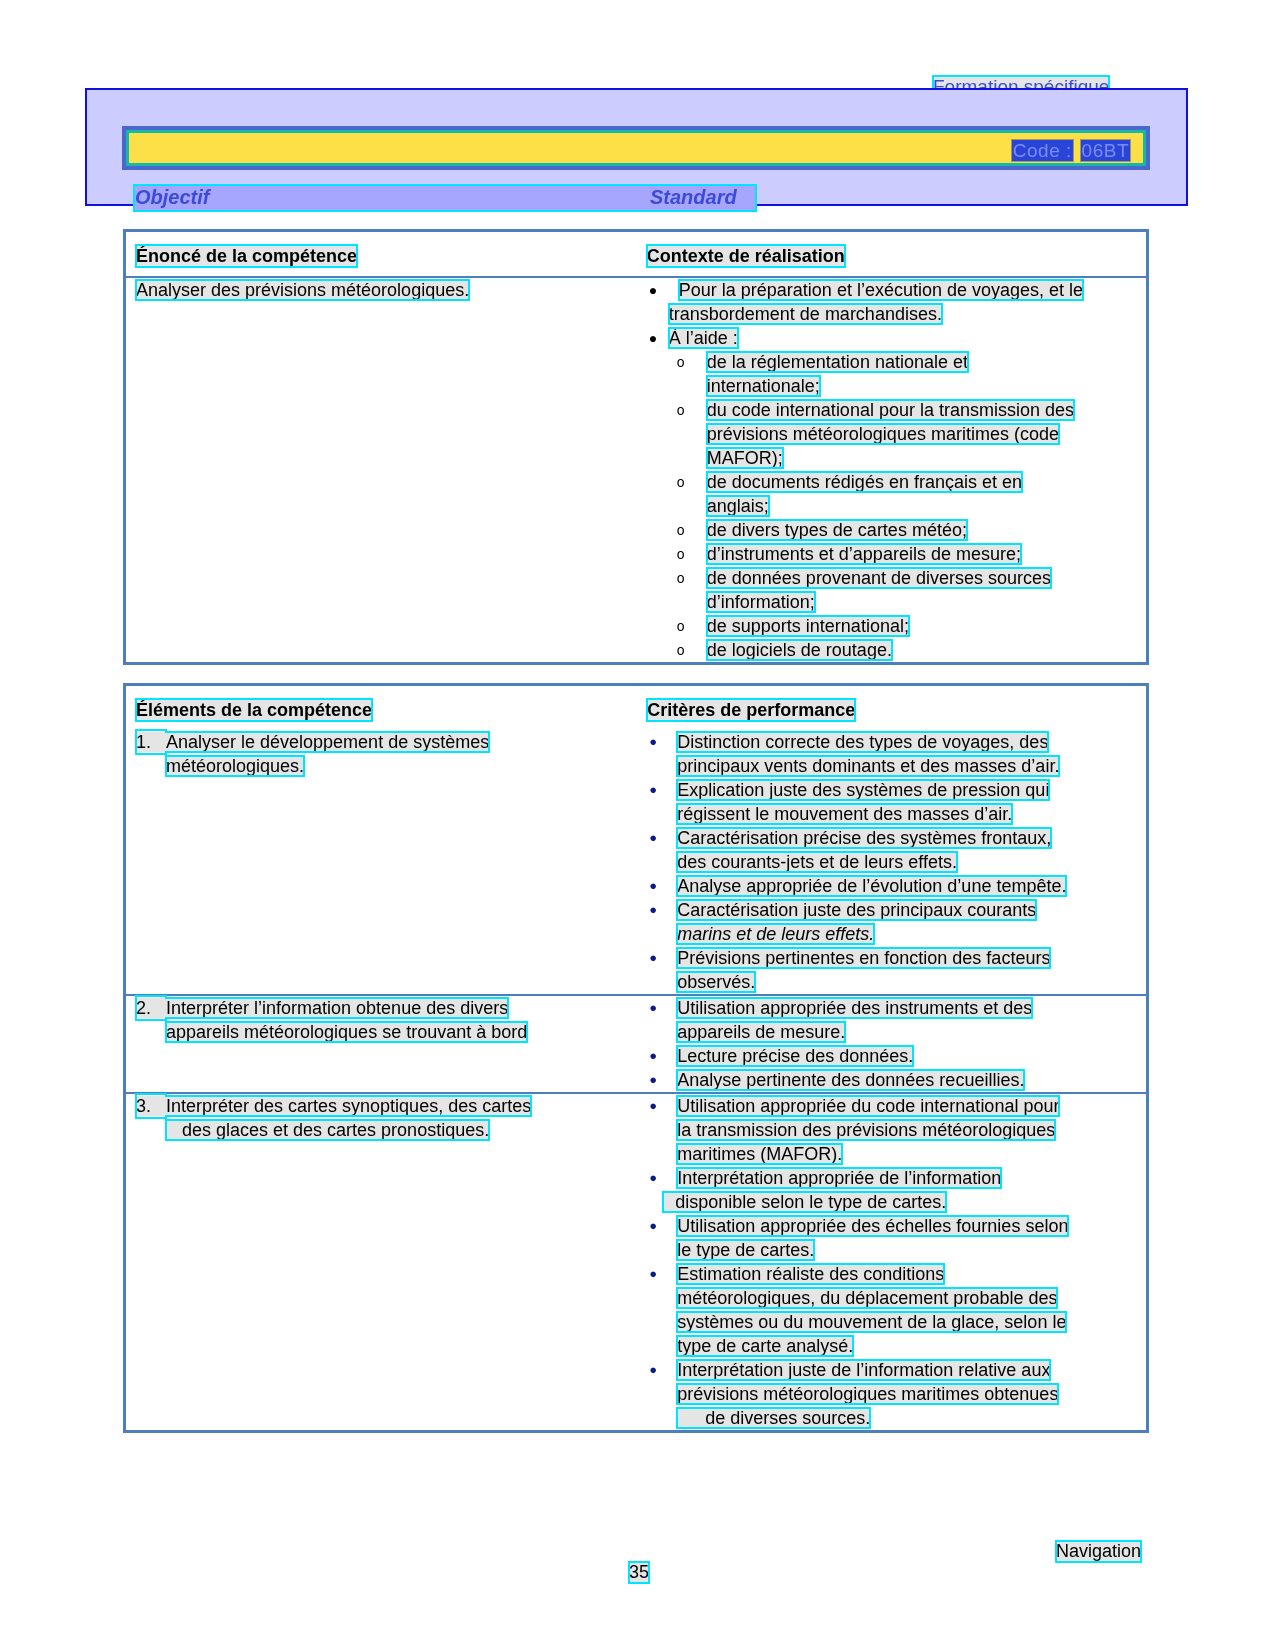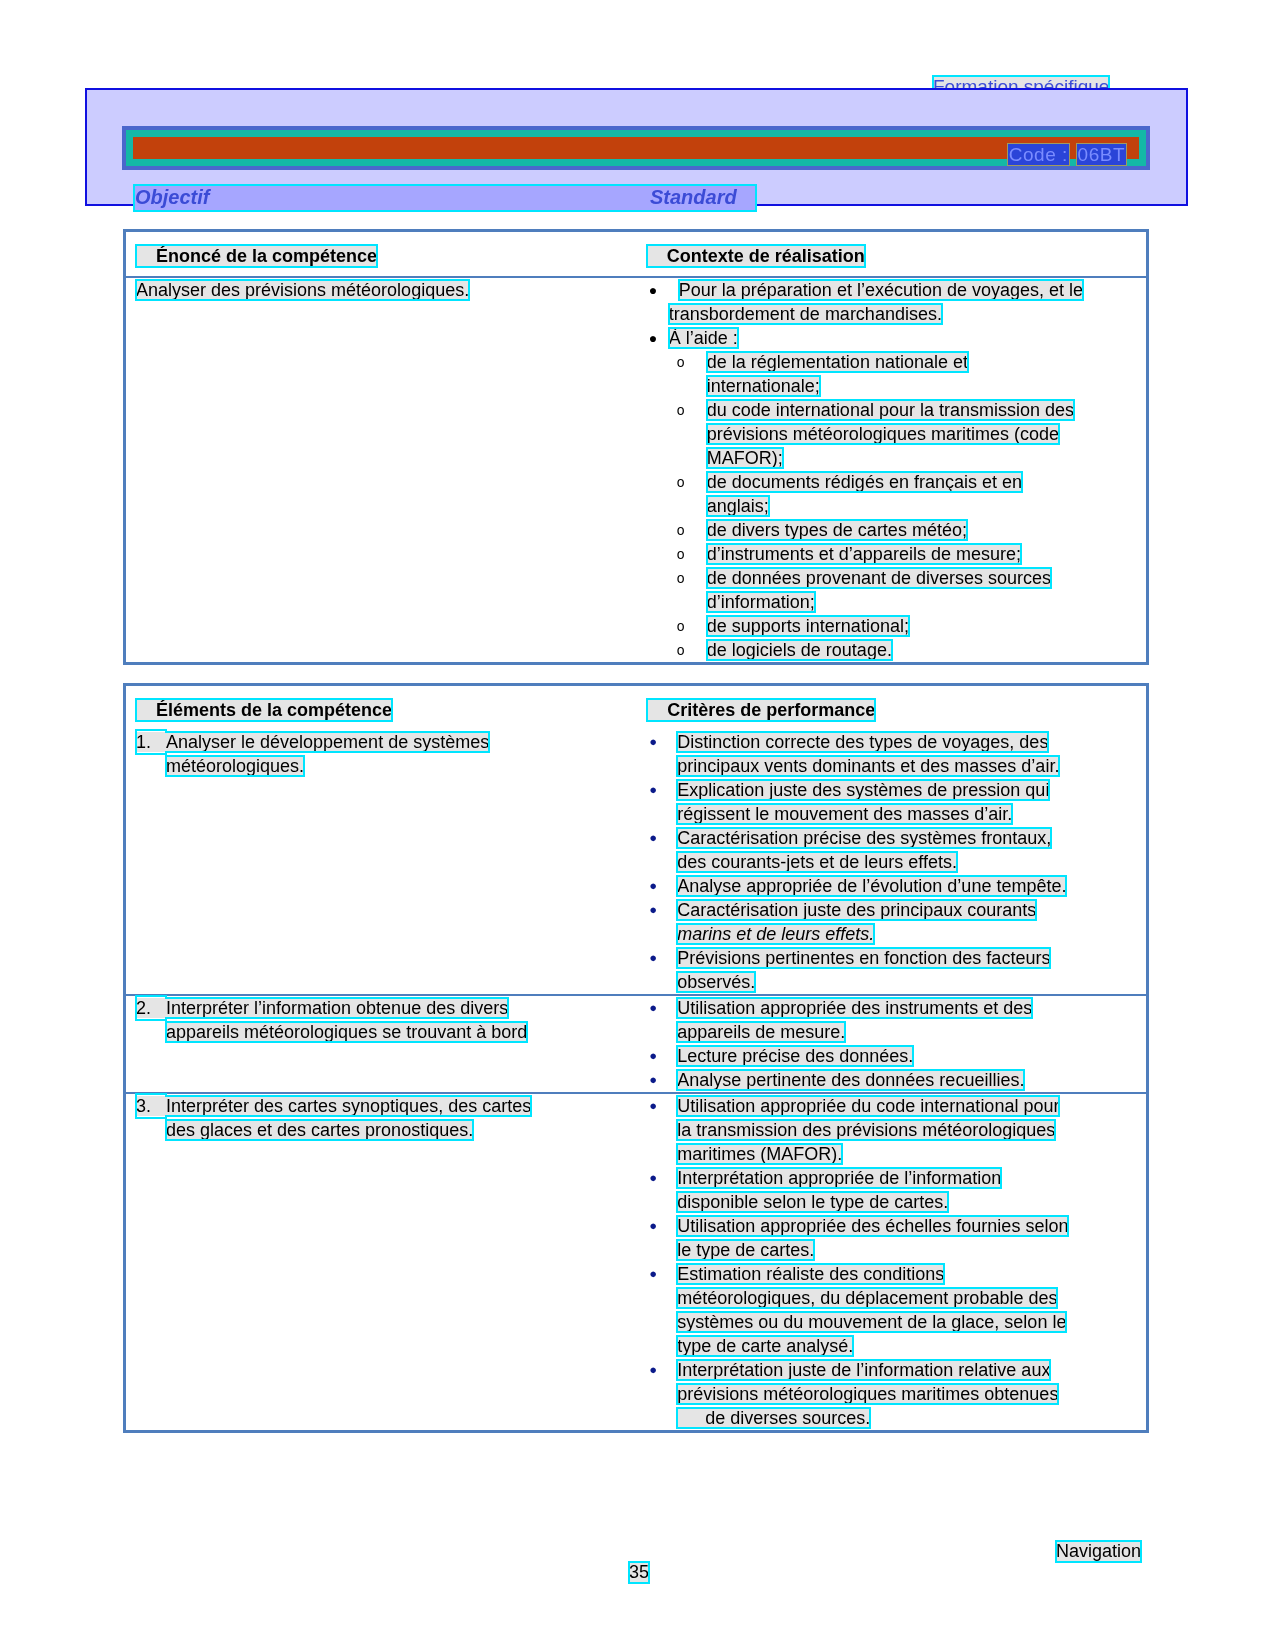--- a/index.html
+++ b/index.html
@@ -1,33 +1,33 @@
 <!DOCTYPE html>
 <html><head>
 <meta charset="utf-8">
 <style>
   html, body { margin:0; padding:0; }
   body { width:1275px; height:1651px; background:#ffffff; position:relative; font-family:"Liberation Sans", sans-serif; color:#000; overflow:hidden; }
   .hl { background:#e5e5e5; outline:2px solid #00e5ff; outline-offset:-1px; }
   #header-top { position:absolute; left:933px; top:76px; font-size:19px; color:#3b4bd6; white-space:nowrap; }
   #header-band { position:absolute; left:85px; top:88px; width:1103px; height:118px; background:#ccccff; border:2px solid #1010e0; box-sizing:border-box; }
   #code-bar { position:absolute; left:122px; top:126px; width:1028px; height:44px; background:#4a67cc; }
-  #code-bar-inner { position:absolute; left:4px; top:4px; right:4px; bottom:4px; background:#c2410c; border:7px solid #14b8a6; box-sizing:border-box; }
+  #code-bar-inner { position:absolute; left:4px; top:4px; right:4px; bottom:4px; background:#fde047; border:3px solid #14b8a6; box-sizing:border-box; }
   #code-label { position:absolute; right:12px; top:7px; font-size:19px; color:#7a8cff; letter-spacing:0.5px; }
   #code-label span { border:1px solid #a09a60; padding:0 1px; background:#2a44d8; }
   #obj-row { position:absolute; left:135px; top:186px; width:620px; height:24px; background:#a6a6ff; outline:2px solid #00e5ff; }
   #objectif { position:absolute; left:0; top:0; font-size:20px; font-weight:bold; font-style:italic; color:#3b4bd6; }
   #standard { position:absolute; left:515px; top:0; font-size:20px; font-weight:bold; font-style:italic; color:#3b4bd6; }
   table.comp { position:absolute; left:123px; border-collapse:collapse; width:1026px; border:3px solid #4f7ebd; }
   table.comp td { vertical-align:top; padding:0; border-top:2px solid #4f7ebd; }
   table.comp tr:first-child td { border-top:none; }
   .colL { width:513px; padding-left:10px !important; }
   .colR { width:500px; }
   .th { font-weight:bold; font-size:18px; height:44px; line-height:22px; }
-  .th span { display:inline-block; margin-top:13px;padding-left:20px; }
+  .th span { display:inline-block; margin-top:13px; }
   .line { font-size:18px; line-height:24px; height:24px; white-space:nowrap; }
   .cell-pad { padding-top:8px; padding-bottom:6px; }
   .num { display:inline-block; width:30px; }
   #footer-nav { position:absolute; left:1056px; top:1541px; font-size:18px; white-space:nowrap; }
   #footer-page { position:absolute; left:629px; top:1562px; font-size:18px; }
 </style>
 </head>
 <body>
 
 <div id="header-top" class="hl">Formation spécifique</div>
@@ -113,28 +113,28 @@
         <td class="colR cell-pad">
           <div class="line" style="position: relative;"><span style="position: absolute; left: 2px; font-size: 13px; color: rgb(11, 26, 138);">●</span><span class="hl" style="margin-left: 30px;">Utilisation appropriée des instruments et des</span></div>
           <div class="line" style="position: relative;"><span class="hl" style="margin-left: 30px;">appareils de mesure.</span></div>
           <div class="line" style="position: relative;"><span style="position: absolute; left: 2px; font-size: 13px; color: rgb(11, 26, 138);">●</span><span class="hl" style="margin-left: 30px;">Lecture précise des données.</span></div>
           <div class="line" style="position: relative;"><span style="position: absolute; left: 2px; font-size: 13px; color: rgb(11, 26, 138);">●</span><span class="hl" style="margin-left: 30px;">Analyse pertinente des données recueillies.</span></div>
         </td>
       </tr>
       <tr>
         <td class="colL cell-pad">
           <div class="line"><span class="hl"><span class="num">3.</span><span>Interpréter des cartes synoptiques, des cartes</span></span></div>
-          <div class="line"><span class="hl" style="margin-left: 30px;"><span>des glaces et des cartes pronostiques.</span></span></div>
+          <div class="line"><span class="hl" style="margin-left: 30px; padding-left: 16px;"><span>des glaces et des cartes pronostiques.</span></span></div>
         </td>
         <td class="colR cell-pad">
           <div class="line" style="position: relative;"><span style="position: absolute; left: 2px; font-size: 13px; color: rgb(11, 26, 138);">●</span><span class="hl" style="margin-left: 30px;">Utilisation appropriée du code international pour</span></div>
           <div class="line" style="position: relative;"><span class="hl" style="margin-left: 30px;">la transmission des prévisions météorologiques</span></div>
           <div class="line" style="position: relative;"><span class="hl" style="margin-left: 30px;">maritimes (MAFOR).</span></div>
           <div class="line" style="position: relative;"><span style="position: absolute; left: 2px; font-size: 13px; color: rgb(11, 26, 138);">●</span><span class="hl" style="margin-left: 30px;">Interprétation appropriée de l’information</span></div>
-          <div class="line" style="position: relative;"><span class="hl" style="margin-left: 30px;">disponible selon le type de cartes.</span></div>
+          <div class="line" style="position: relative;"><span class="hl" style="margin-left: 16px; padding-left: 12px;">disponible selon le type de cartes.</span></div>
           <div class="line" style="position: relative;"><span style="position: absolute; left: 2px; font-size: 13px; color: rgb(11, 26, 138);">●</span><span class="hl" style="margin-left: 30px;">Utilisation appropriée des échelles fournies selon</span></div>
           <div class="line" style="position: relative;"><span class="hl" style="margin-left: 30px;">le type de cartes.</span></div>
           <div class="line" style="position: relative;"><span style="position: absolute; left: 2px; font-size: 13px; color: rgb(11, 26, 138);">●</span><span class="hl" style="margin-left: 30px;">Estimation réaliste des conditions</span></div>
           <div class="line" style="position: relative;"><span class="hl" style="margin-left: 30px;">météorologiques, du déplacement probable des</span></div>
           <div class="line" style="position: relative;"><span class="hl" style="margin-left: 30px;">systèmes ou du mouvement de la glace, selon le</span></div>
           <div class="line" style="position: relative;"><span class="hl" style="margin-left: 30px;">type de carte analysé.</span></div>
           <div class="line" style="position: relative;"><span style="position: absolute; left: 2px; font-size: 13px; color: rgb(11, 26, 138);">●</span><span class="hl" style="margin-left: 30px;">Interprétation juste de l’information relative aux</span></div>
           <div class="line" style="position: relative;"><span class="hl" style="margin-left: 30px;">prévisions météorologiques maritimes obtenues</span></div>
           <div class="line" style="position: relative;"><span class="hl" style="margin-left: 30px; padding-left: 28px;">de diverses sources.</span></div>
         </td>

